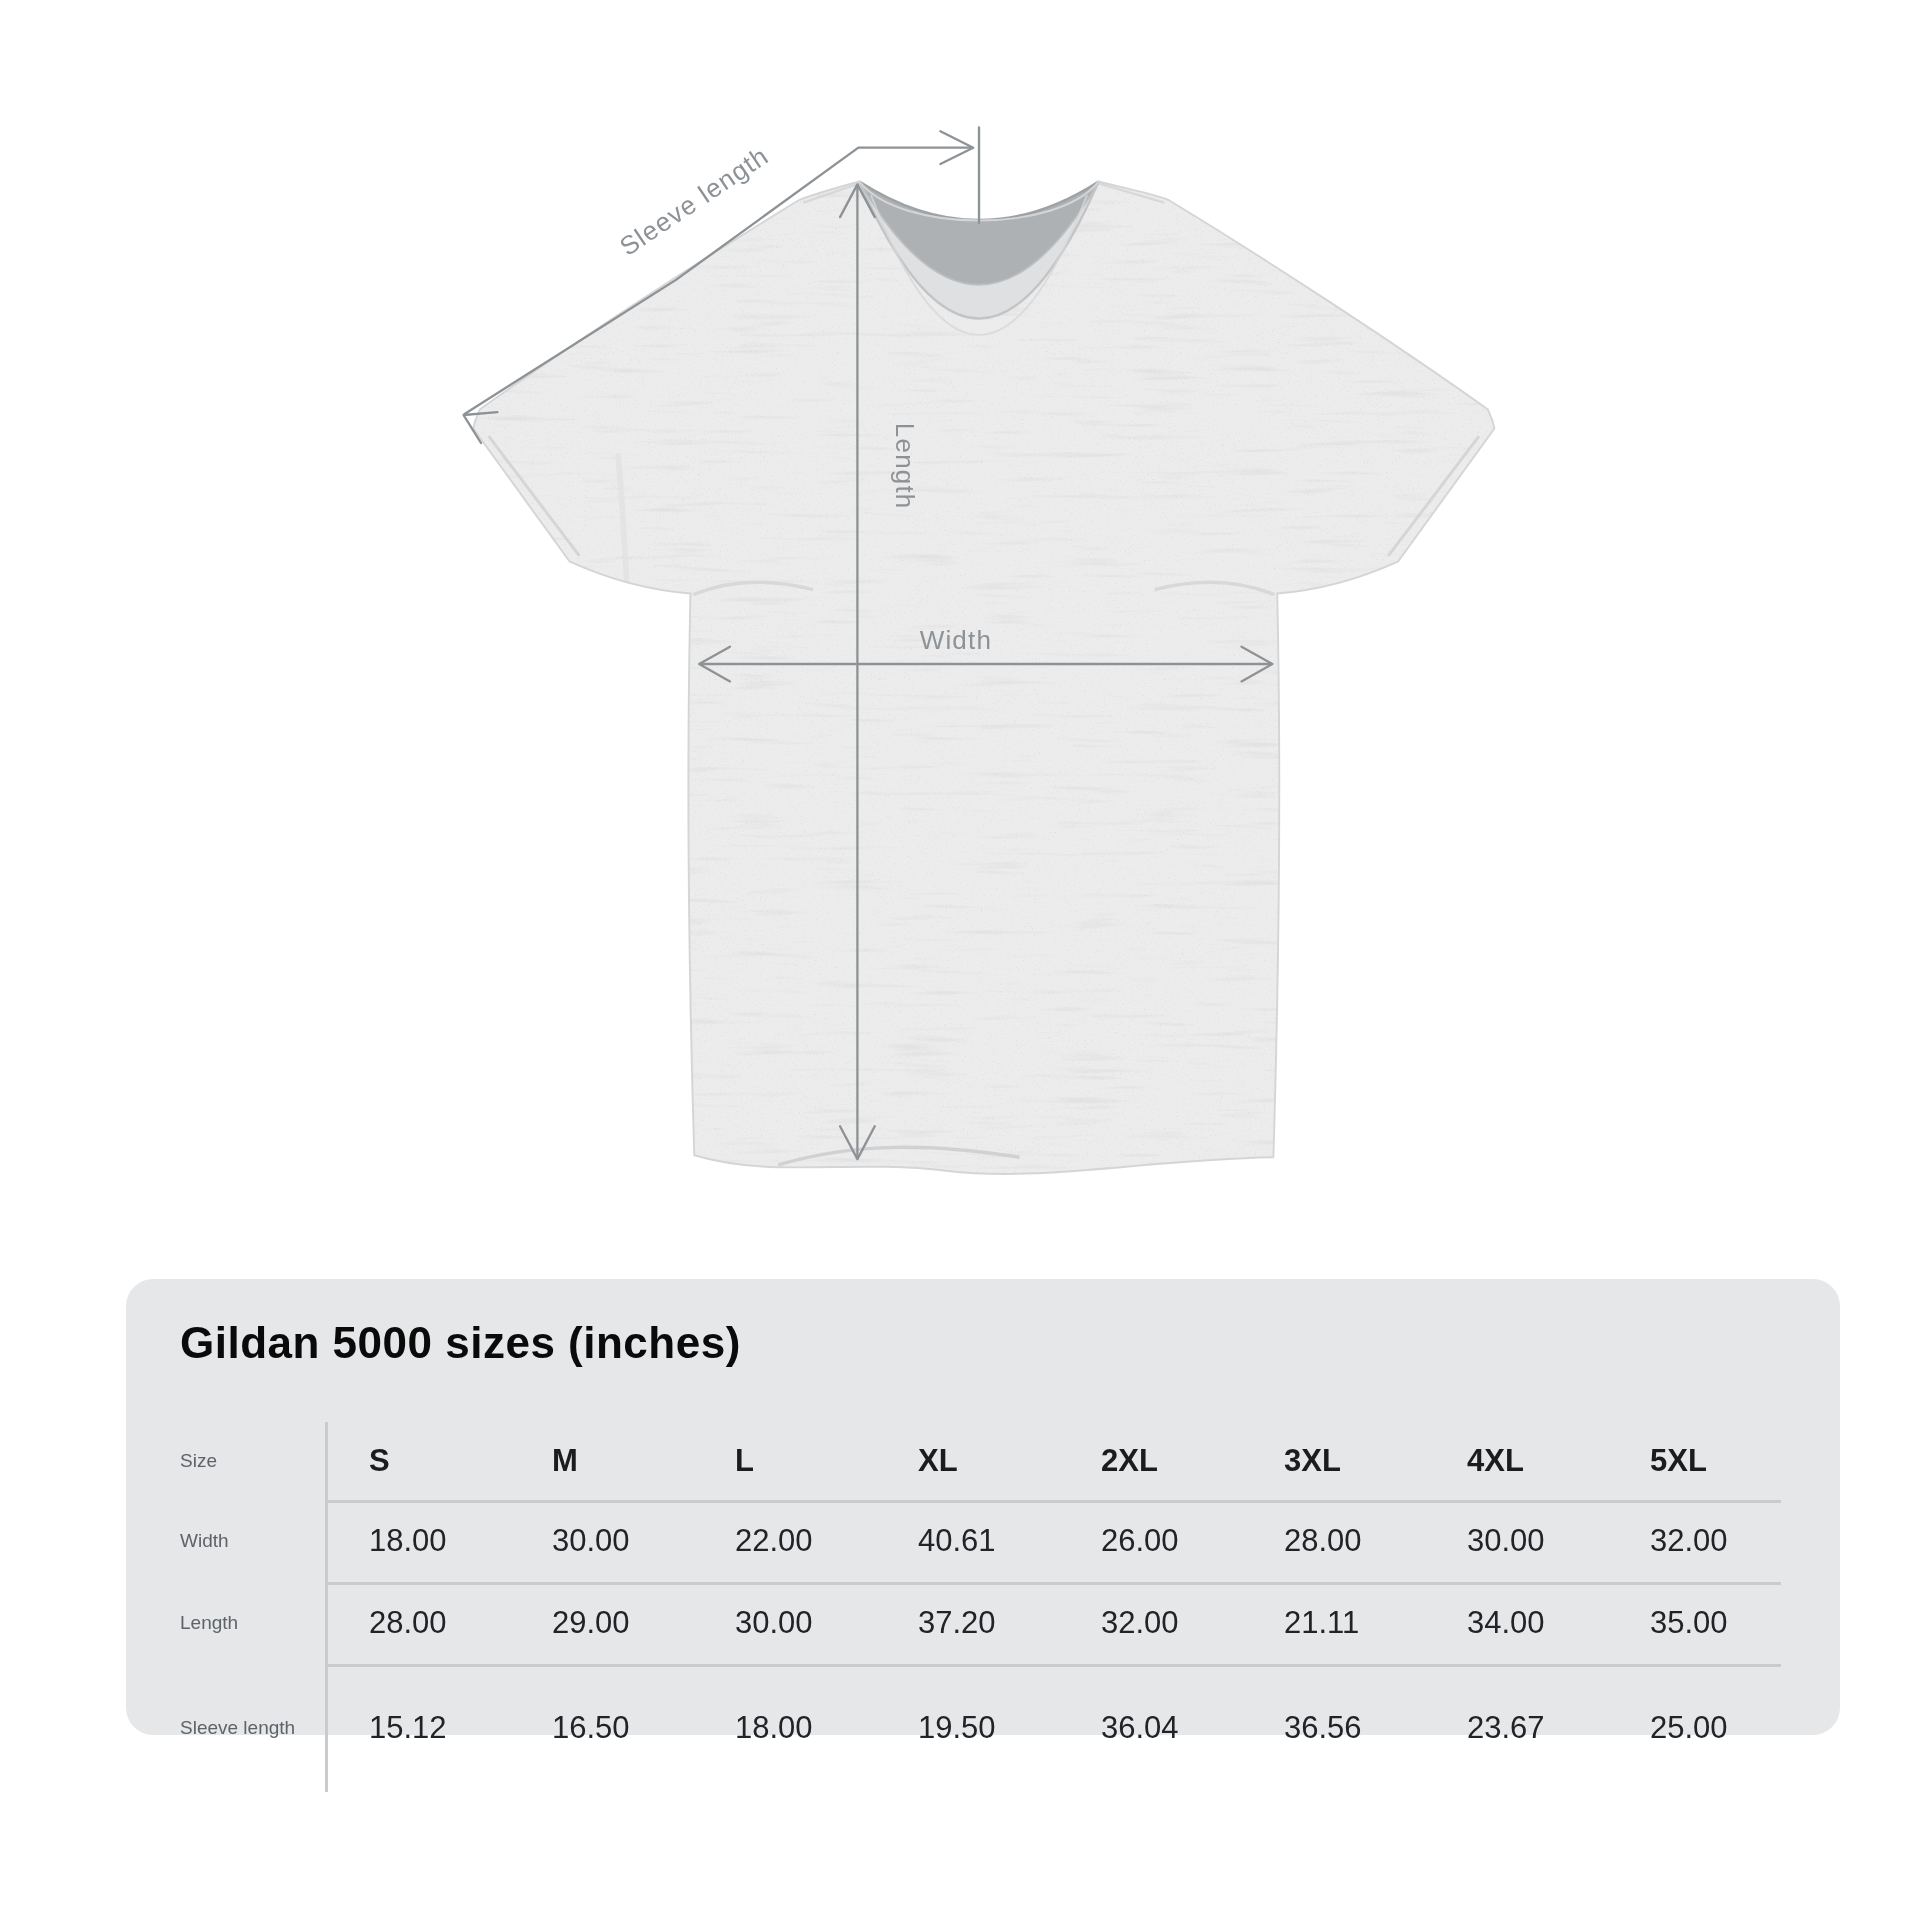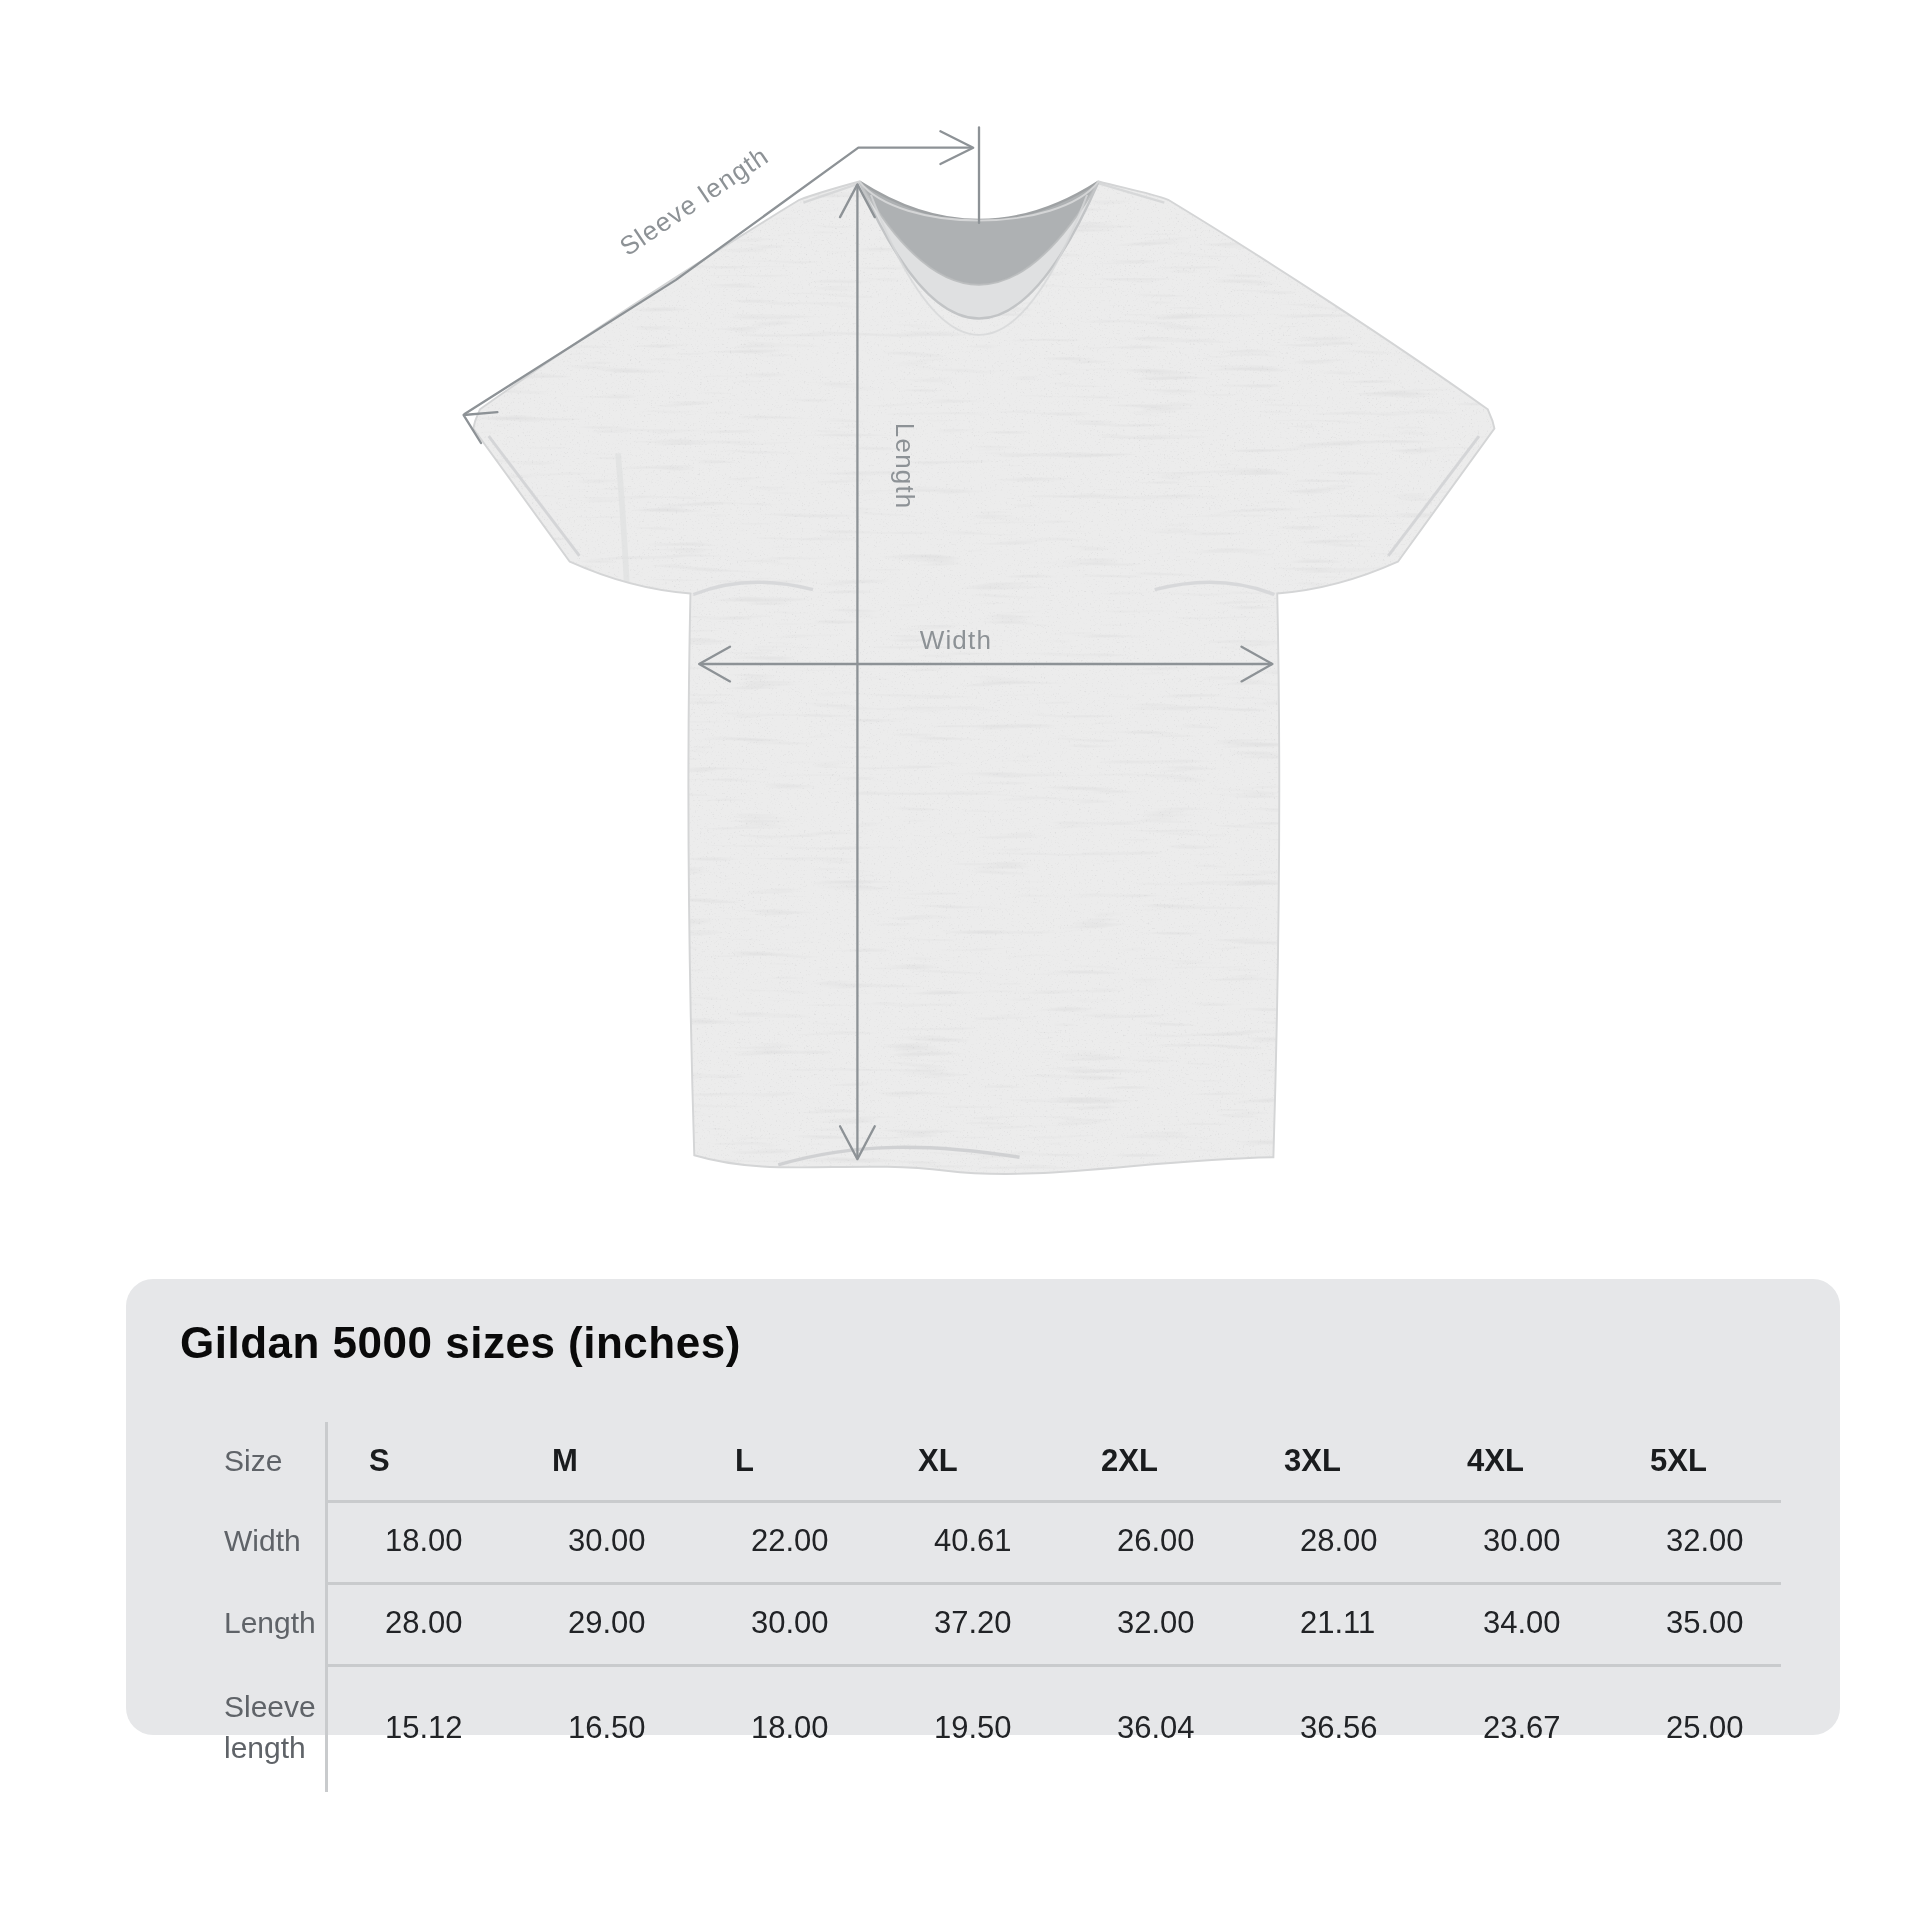--- a/index.html
+++ b/index.html
@@ -40,24 +40,24 @@
     display:grid;
     grid-template-columns:145px repeat(8,183px);
     grid-template-rows:78px 82px 82px 127px;
     align-items:center;
   }
   .cell{white-space:pre-line;}
   .cell.head{
     font-size:31px;font-weight:700;color:#1a1c1e;padding-left:44px;
   }
   .cell.value{
-    font-size:31px;font-weight:400;color:#212326;padding-left:44px;margin-left:16px;
+    font-size:31px;font-weight:400;color:#212326;padding-left:44px;
   }
   .cell.rowlabel{
-    font-size:30px;color:#5f6368;line-height:1.35;padding-right:11px;margin-left:44px;
+    font-size:19px;color:#5f6368;line-height:1.35;padding-right:11px;
   }
   .vline{
     position:absolute;
     left:199px;top:143px;
     width:2.9px;height:370px;
     background:#c9cbcd;
   }
   .hline{
     position:absolute;
     left:199px;width:1456px;height:2.9px;

